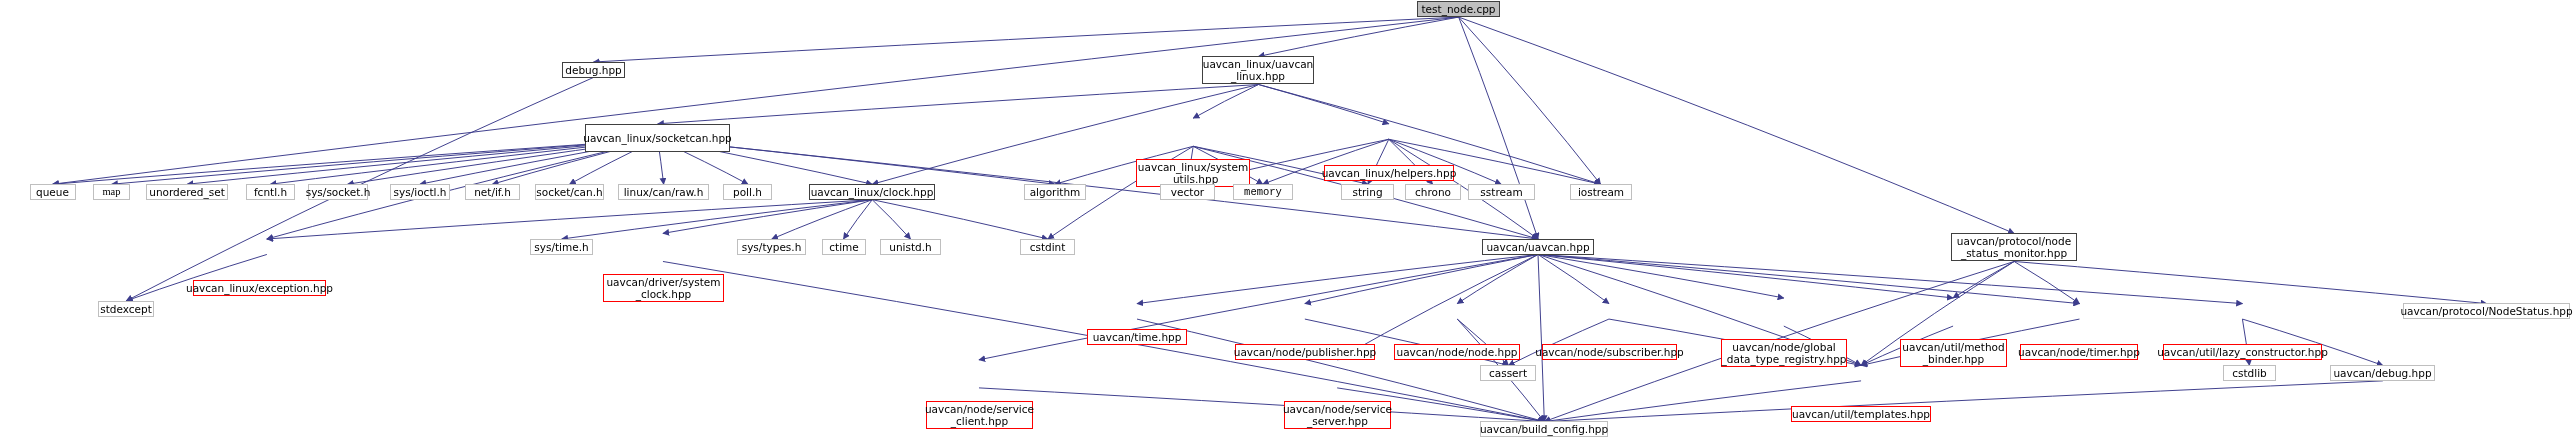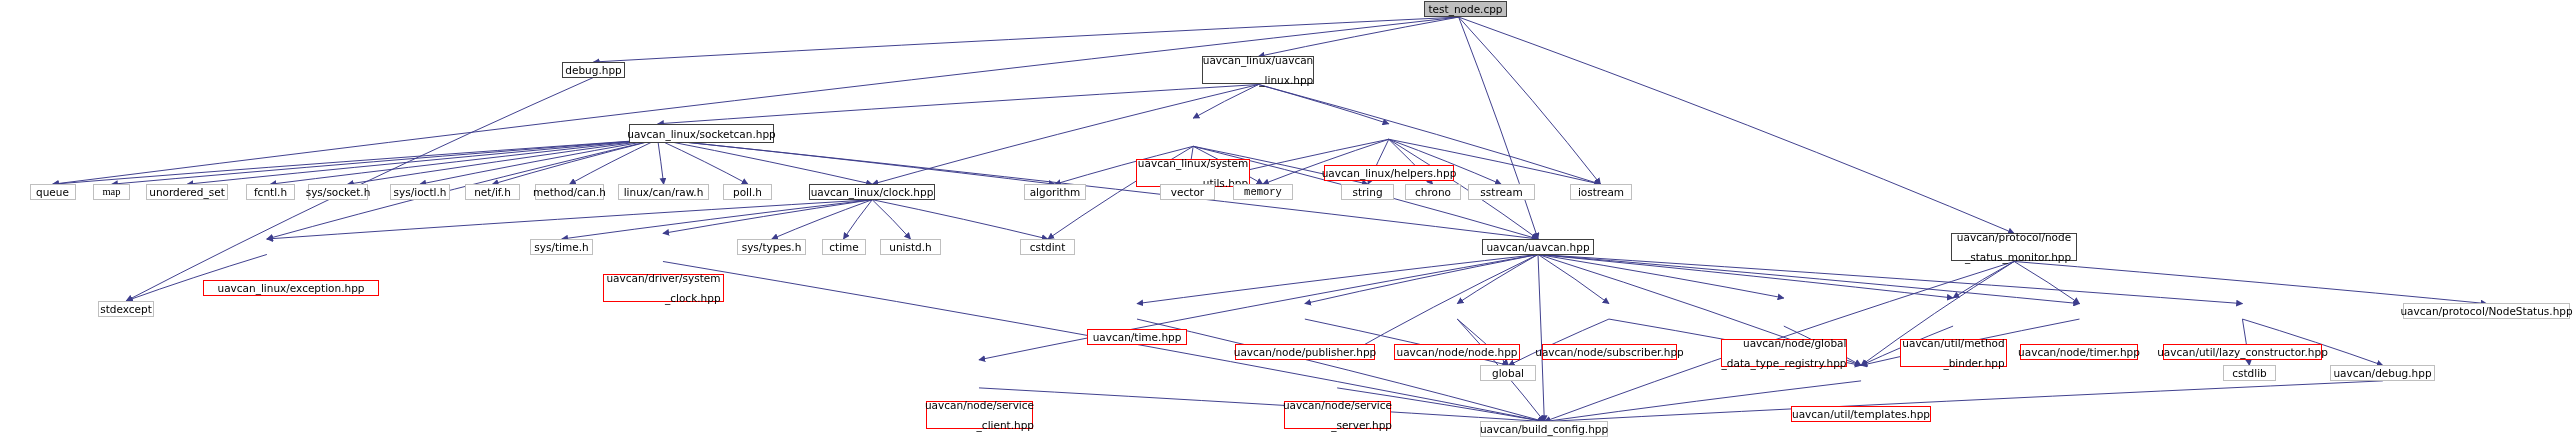--- a/index.html
+++ b/index.html
@@ -23,22 +23,22 @@
     text-align: center;
     display: flex;
     align-items: center;
     justify-content: center;
     white-space: pre;
     padding: 0.7px 3.5px;
     cursor: pointer;
   }
   .node.hdr   { border:0.7px solid #404040; }
   .node.red   { border:0.7px solid #ff0000;margin-top:41px; }
-  .node.root  { border:0.7px solid #404040; background:#bfbfbf;margin-left:7px; }
-  .node.two   { line-height: 20px; text-align: right; }
+  .node.root  { border:0.7px solid #404040; background:#bfbfbf; }
+  .node.two   { line-height: 12px; }
 </style>
 </head>
 <body>
 
 <div id="graph">
   <svg id="edges" xmlns="http://www.w3.org/2000/svg" viewBox="0 0 3668 633">
     <defs>
       <marker id="arrow" viewBox="0 0 10 10" refX="9" refY="5" markerWidth="7" markerHeight="7" orient="auto-start-reverse">
         <path d="M 0 0 L 10 5 L 0 10 z" fill="#3d3d8c"></path>
       </marker>
@@ -124,43 +124,43 @@
         <path d="M 1904 552 Q 2063.3 576 2199 600" fill="none" stroke="#3d3d8c" stroke-width="1.4" marker-end="url(#arrow)"></path>
         <path d="M 2650 542 Q 2406.46 571 2199 600" fill="none" stroke="#3d3d8c" stroke-width="1.4" marker-end="url(#arrow)"></path>
         <path d="M 3393 542 Q 2748.24 571 2199 600" fill="none" stroke="#3d3d8c" stroke-width="1.4" marker-end="url(#arrow)"></path>
       </g>
   </svg>
   <div id="node-layer">
       <div class="node root" style="left: 1417px; top: 1.4px; width: 83px; height: 15.5px;">test_node.cpp</div>
       <div class="node hdr" style="left: 562px; top: 62px; width: 63px; height: 15.5px;">debug.hpp</div>
       <div class="node hdr two" style="left: 1202px; top: 56px; width: 112px; height: 28px;">uavcan_linux/uavcan
 _linux.hpp</div>
-      <div class="node hdr" style="left: 585px; top: 124px; width: 145px; height: 19px; margin-left: 44px;">uavcan_linux/socketcan.hpp</div>
+      <div class="node hdr" style="left: 585px; top: 124px; width: 145px; height: 28px;">uavcan_linux/socketcan.hpp</div>
       <div class="node red two" style="left: 1136px; top: 118px; width: 114px; height: 28px;">uavcan_linux/system
 _utils.hpp</div>
       <div class="node red" style="left: 1324px; top: 124px; width: 130px; height: 15.5px;">uavcan_linux/helpers.hpp</div>
       <div class="node " style="left: 29.5px; top: 184px; width: 46px; height: 15.5px;">queue</div>
       <div class="node " style="left: 93px; top: 184px; width: 37px; height: 15.5px; font-family: Liberation Serif, serif;">map</div>
       <div class="node " style="left: 146px; top: 184px; width: 82px; height: 15.5px;">unordered_set</div>
       <div class="node " style="left: 246px; top: 184px; width: 49px; height: 15.5px;">fcntl.h</div>
       <div class="node " style="left: 308px; top: 184px; width: 60px; height: 15.5px;">sys/socket.h</div>
       <div class="node " style="left: 390px; top: 184px; width: 60px; height: 15.5px;">sys/ioctl.h</div>
       <div class="node " style="left: 465px; top: 184px; width: 55px; height: 15.5px;">net/if.h</div>
-      <div class="node " style="left: 535px; top: 184px; width: 69px; height: 15.5px;">method/can.h</div>
+      <div class="node " style="left: 535px; top: 184px; width: 69px; height: 15.5px;">socket/can.h</div>
       <div class="node " style="left: 618px; top: 184px; width: 91px; height: 15.5px;">linux/can/raw.h</div>
       <div class="node " style="left: 723px; top: 184px; width: 49px; height: 15.5px;">poll.h</div>
       <div class="node hdr" style="left: 809px; top: 184px; width: 126px; height: 15.5px;">uavcan_linux/clock.hpp</div>
       <div class="node " style="left: 1024px; top: 184px; width: 62px; height: 15.5px;">algorithm</div>
       <div class="node " style="left: 1160px; top: 184px; width: 55px; height: 15.5px;">vector</div>
       <div class="node " style="left: 1233px; top: 184px; width: 60px; height: 15.5px; font-family: Liberation Mono, monospace;">memory</div>
       <div class="node " style="left: 1341px; top: 184px; width: 53px; height: 15.5px;">string</div>
       <div class="node " style="left: 1405px; top: 184px; width: 56px; height: 15.5px;">chrono</div>
       <div class="node " style="left: 1468px; top: 184px; width: 67px; height: 15.5px;">sstream</div>
       <div class="node " style="left: 1570px; top: 184px; width: 62px; height: 15.5px;">iostream</div>
-      <div class="node red" style="left: 203px; top: 239px; width: 176px; height: 15.5px;">uavcan_linux/exception.hpp</div>
+      <div class="node red" style="left: 193px; top: 239px; width: 133px; height: 15.5px;">uavcan_linux/exception.hpp</div>
       <div class="node " style="left: 530px; top: 239px; width: 63px; height: 15.5px;">sys/time.h</div>
       <div class="node red two" style="left: 603px; top: 233px; width: 121px; height: 28px;">uavcan/driver/system
 _clock.hpp</div>
       <div class="node " style="left: 737px; top: 239px; width: 69px; height: 15.5px;">sys/types.h</div>
       <div class="node " style="left: 822px; top: 239px; width: 44px; height: 15.5px;">ctime</div>
       <div class="node " style="left: 880px; top: 239px; width: 61px; height: 15.5px;">unistd.h</div>
       <div class="node " style="left: 1020px; top: 239px; width: 55px; height: 15.5px;">cstdint</div>
       <div class="node hdr" style="left: 1482px; top: 239px; width: 112px; height: 15.5px;">uavcan/uavcan.hpp</div>
       <div class="node hdr two" style="left: 1951px; top: 233px; width: 126px; height: 28px;">uavcan/protocol/node
 _status_monitor.hpp</div>
@@ -171,21 +171,21 @@
       <div class="node red" style="left: 1542px; top: 303px; width: 135px; height: 15.5px;">uavcan/node/subscriber.hpp</div>
       <div class="node red two" style="left: 1721px; top: 298px; width: 126px; height: 28px;">uavcan/node/global
 _data_type_registry.hpp</div>
       <div class="node red two" style="left: 1900px; top: 298px; width: 107px; height: 28px;">uavcan/util/method
 _binder.hpp</div>
       <div class="node red" style="left: 2020px; top: 303px; width: 118px; height: 15.5px;">uavcan/node/timer.hpp</div>
       <div class="node red" style="left: 2163px; top: 303px; width: 159px; height: 15.5px;">uavcan/util/lazy_constructor.hpp</div>
       <div class="node " style="left: 2403px; top: 303px; width: 167px; height: 15.5px;">uavcan/protocol/NodeStatus.hpp</div>
       <div class="node red two" style="left: 926px; top: 360px; width: 107px; height: 28px;">uavcan/node/service
 _client.hpp</div>
-      <div class="node " style="left: 1480px; top: 365px; width: 56px; height: 15.5px;">global</div>
+      <div class="node " style="left: 1480px; top: 365px; width: 56px; height: 15.5px;">cassert</div>
       <div class="node red two" style="left: 1284px; top: 360px; width: 107px; height: 28px;">uavcan/node/service
 _server.hpp</div>
       <div class="node red" style="left: 1791px; top: 365px; width: 140px; height: 15.5px;">uavcan/util/templates.hpp</div>
       <div class="node " style="left: 2223px; top: 365px; width: 53px; height: 15.5px;">cstdlib</div>
       <div class="node " style="left: 2330px; top: 365px; width: 105px; height: 15.5px;">uavcan/debug.hpp</div>
       <div class="node " style="left: 1480px; top: 421px; width: 128px; height: 15.5px;">uavcan/build_config.hpp</div>
     </div>
 </div>
 
 

